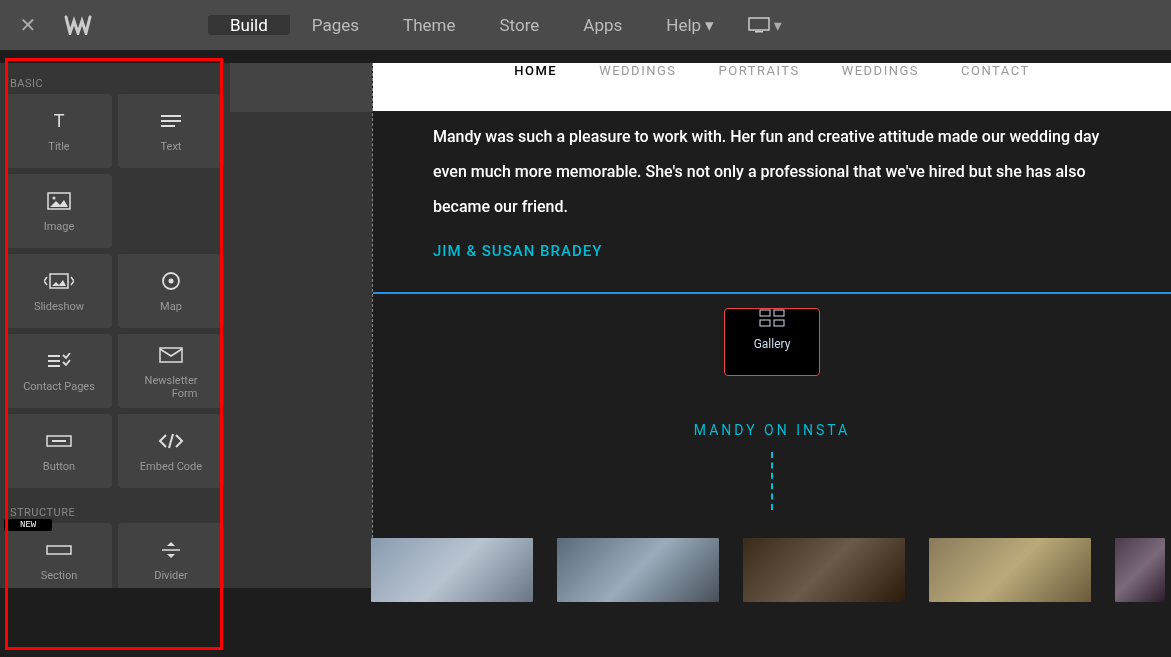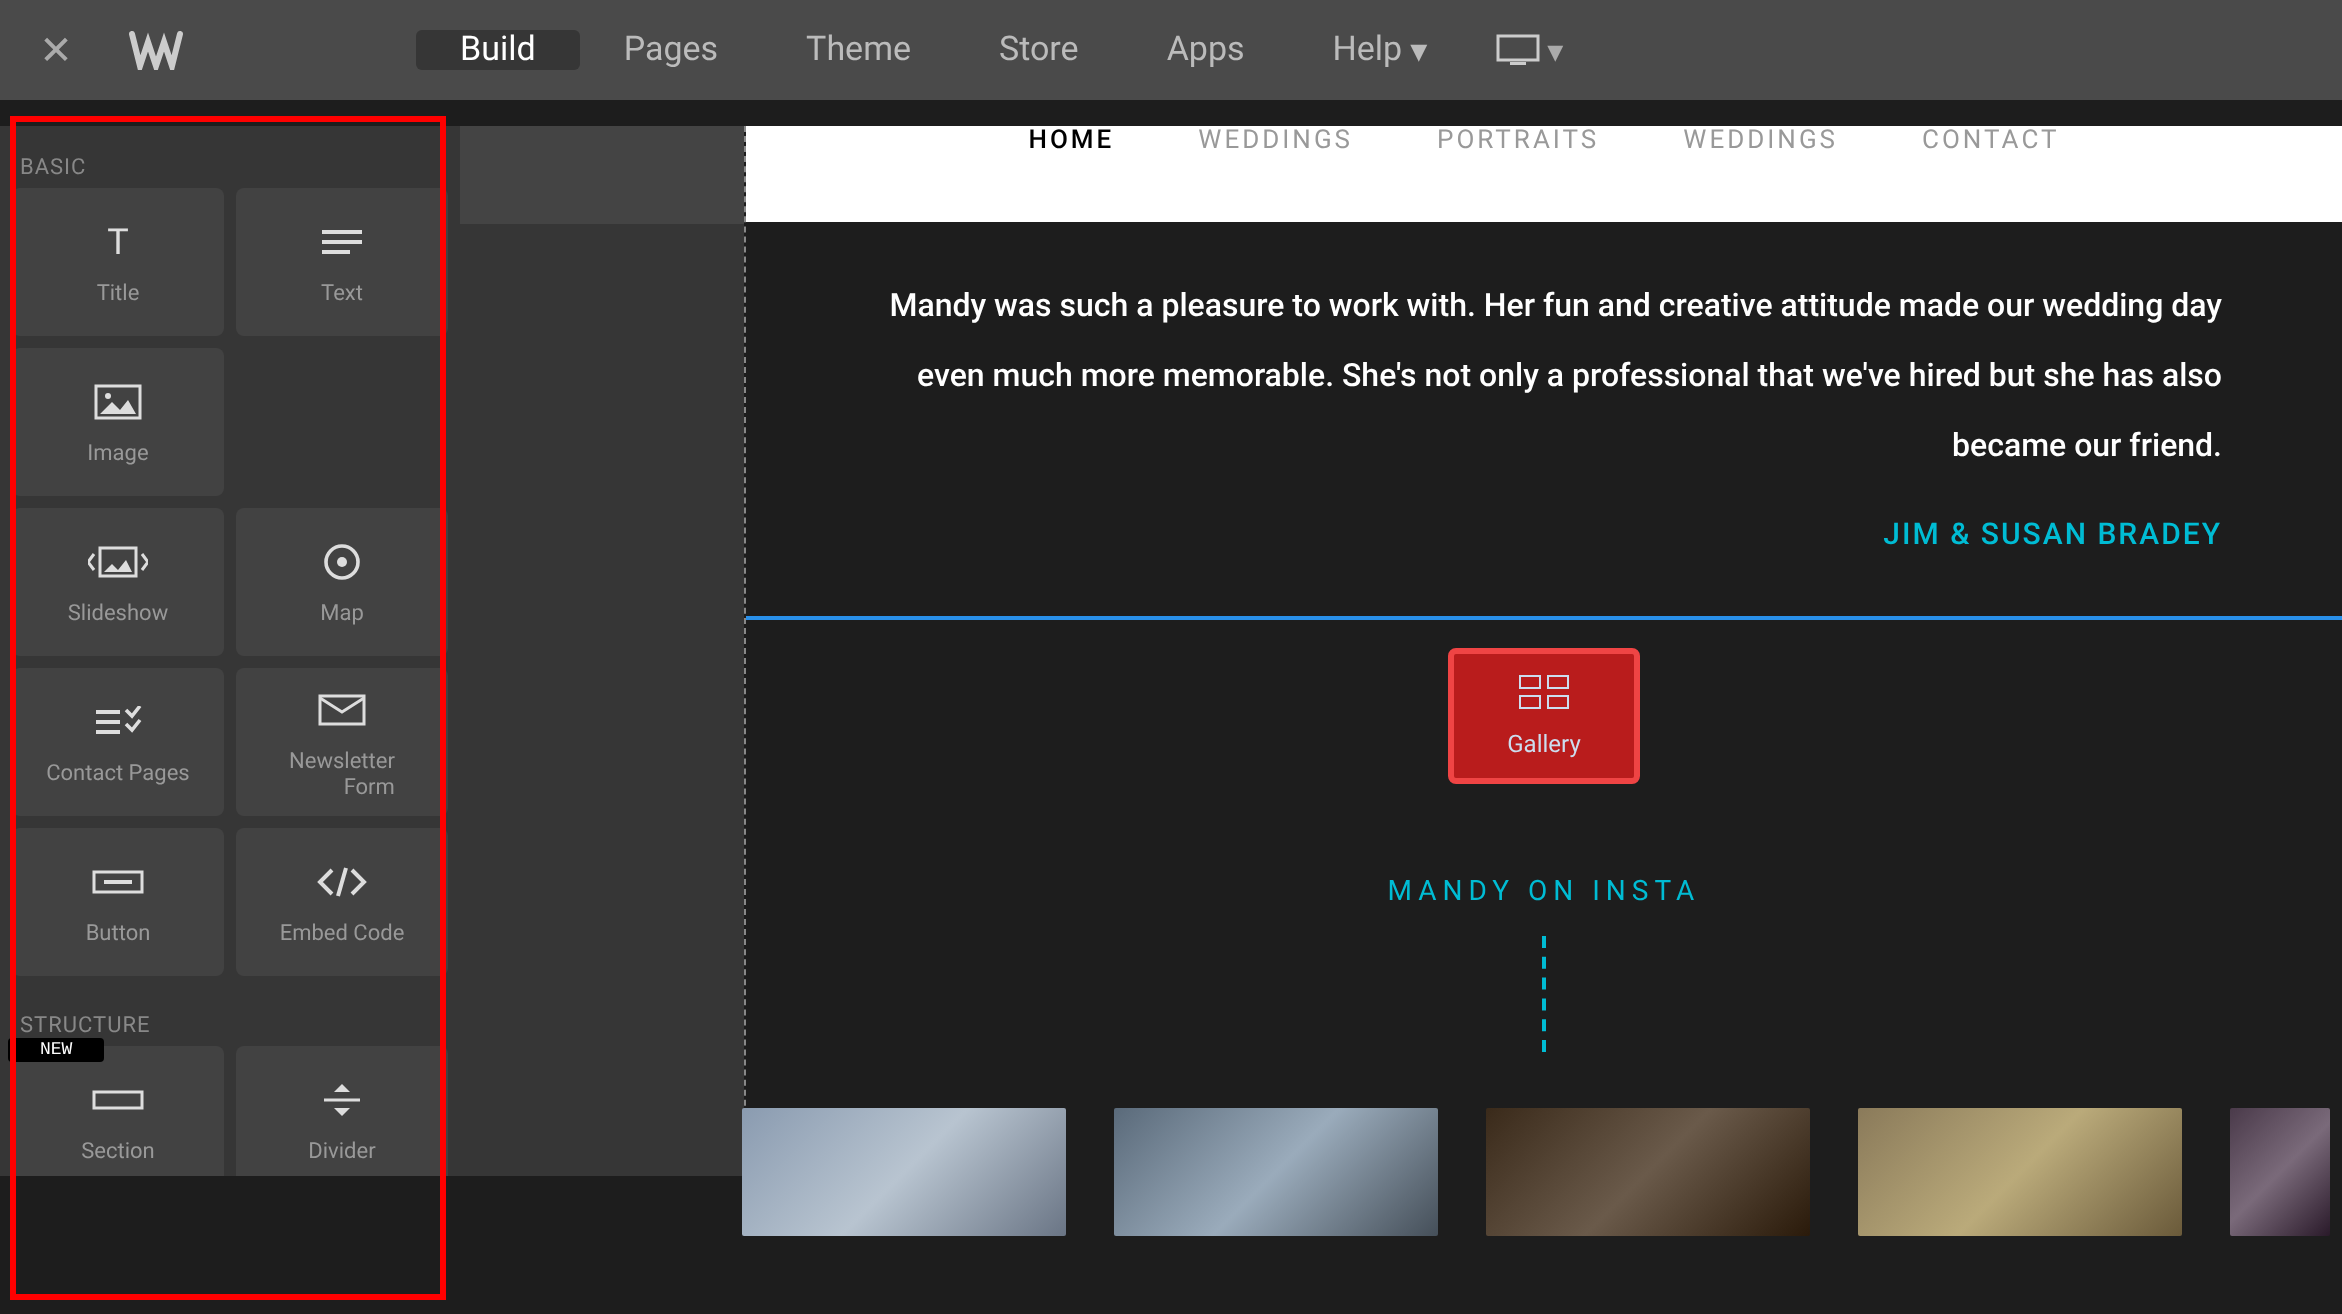--- a/index.html
+++ b/index.html
@@ -25,24 +25,24 @@
 .tile-icon { color: #ddd; display: flex; justify-content: center; align-items: center; height: 26px; }
 .tile-label { font-size: 11px; color: #999; text-align: right; line-height: 1.2; }
 .badge-new { position: absolute; top: -4px; left: -2px; background: #000000; color: #fff; font-size: 9px; padding: 1px 16px; border-radius: 2px; font-family: Liberation Mono, monospace; }
 
 .canvas-area { flex: 1; background: #363636; position: relative; }
 .gray-strip { height: 49px; background: #444; }
 .preview { position: absolute; left: 142px; top: 0; right: 0; bottom: 0; background: #1d1d1d; border-left: 1px dashed #888; }
 .preview-nav { height: 48px; background: #fff; display: flex; justify-content: center; align-items: flex-start; gap: 42px; }
 .pnav { font-size: 13px; letter-spacing: 1.5px; color: #999; cursor: pointer; }
 .pnav.active { color: #000; font-weight: 500; }
-.testimonial { text-align: right; color: #fff; padding: 24px 60px 24px; font-size: 16px; line-height: 2.2; font-weight: 500; }
+.testimonial { text-align: left; color: #fff; padding: 8px 60px 24px; font-size: 16px; line-height: 2.2; font-weight: 500; }
 .testimonial-name { color: #00bcd4; font-size: 15px; letter-spacing: 1px; margin-top: 10px; }
 .divider-line { height: 2px; background: #2990ea; margin: 0; }
-.gallery-drop { margin: 14px auto 0; width: 96px; height: 68px; background: #b91c1c; border: 3px solid #ef4444; border-radius: 4px; display: flex; flex-direction: column; align-items: center; justify-content: center; gap: 6px; }
+.gallery-drop { margin: 14px auto 0; width: 96px; height: 68px; background: #000000; border: 1px solid #ef4444; border-radius: 4px; display: flex; flex-direction: column; align-items: center; justify-content: flex-start; gap: 6px; }
 .gallery-drop .gicon { color: #cde; }
 .gallery-drop .glabel { font-size: 12px; color: #cde; }
 .insta-heading { text-align: center; color: #00bcd4; font-size: 14px; letter-spacing: 3px; margin-top: 46px; }
 .vline { width: 0; height: 58px; border-left: 2px dashed #00bcd4; margin: 14px auto 0; }
 .thumbs { display: flex; gap: 24px; padding: 28px 0 0 0; margin-left: -2px; }
 .thumb { width: 162px; height: 64px; background: linear-gradient(135deg, #6b7a8f, #9aa5b1, #7a6a5a); border-radius: 1px; }
 .thumb:nth-child(1){ background: linear-gradient(135deg,#8a9bb0,#b8c4d0,#6a7585); }
 .thumb:nth-child(2){ background: linear-gradient(135deg,#5a6a7a,#9aabbb,#454f59); }
 .thumb:nth-child(3){ background: linear-gradient(135deg,#3a2a1a,#6a5a4a,#2a1a0a); }
 .thumb:nth-child(4){ background: linear-gradient(135deg,#8a7a5a,#baaa7a,#6a5a3a); }

